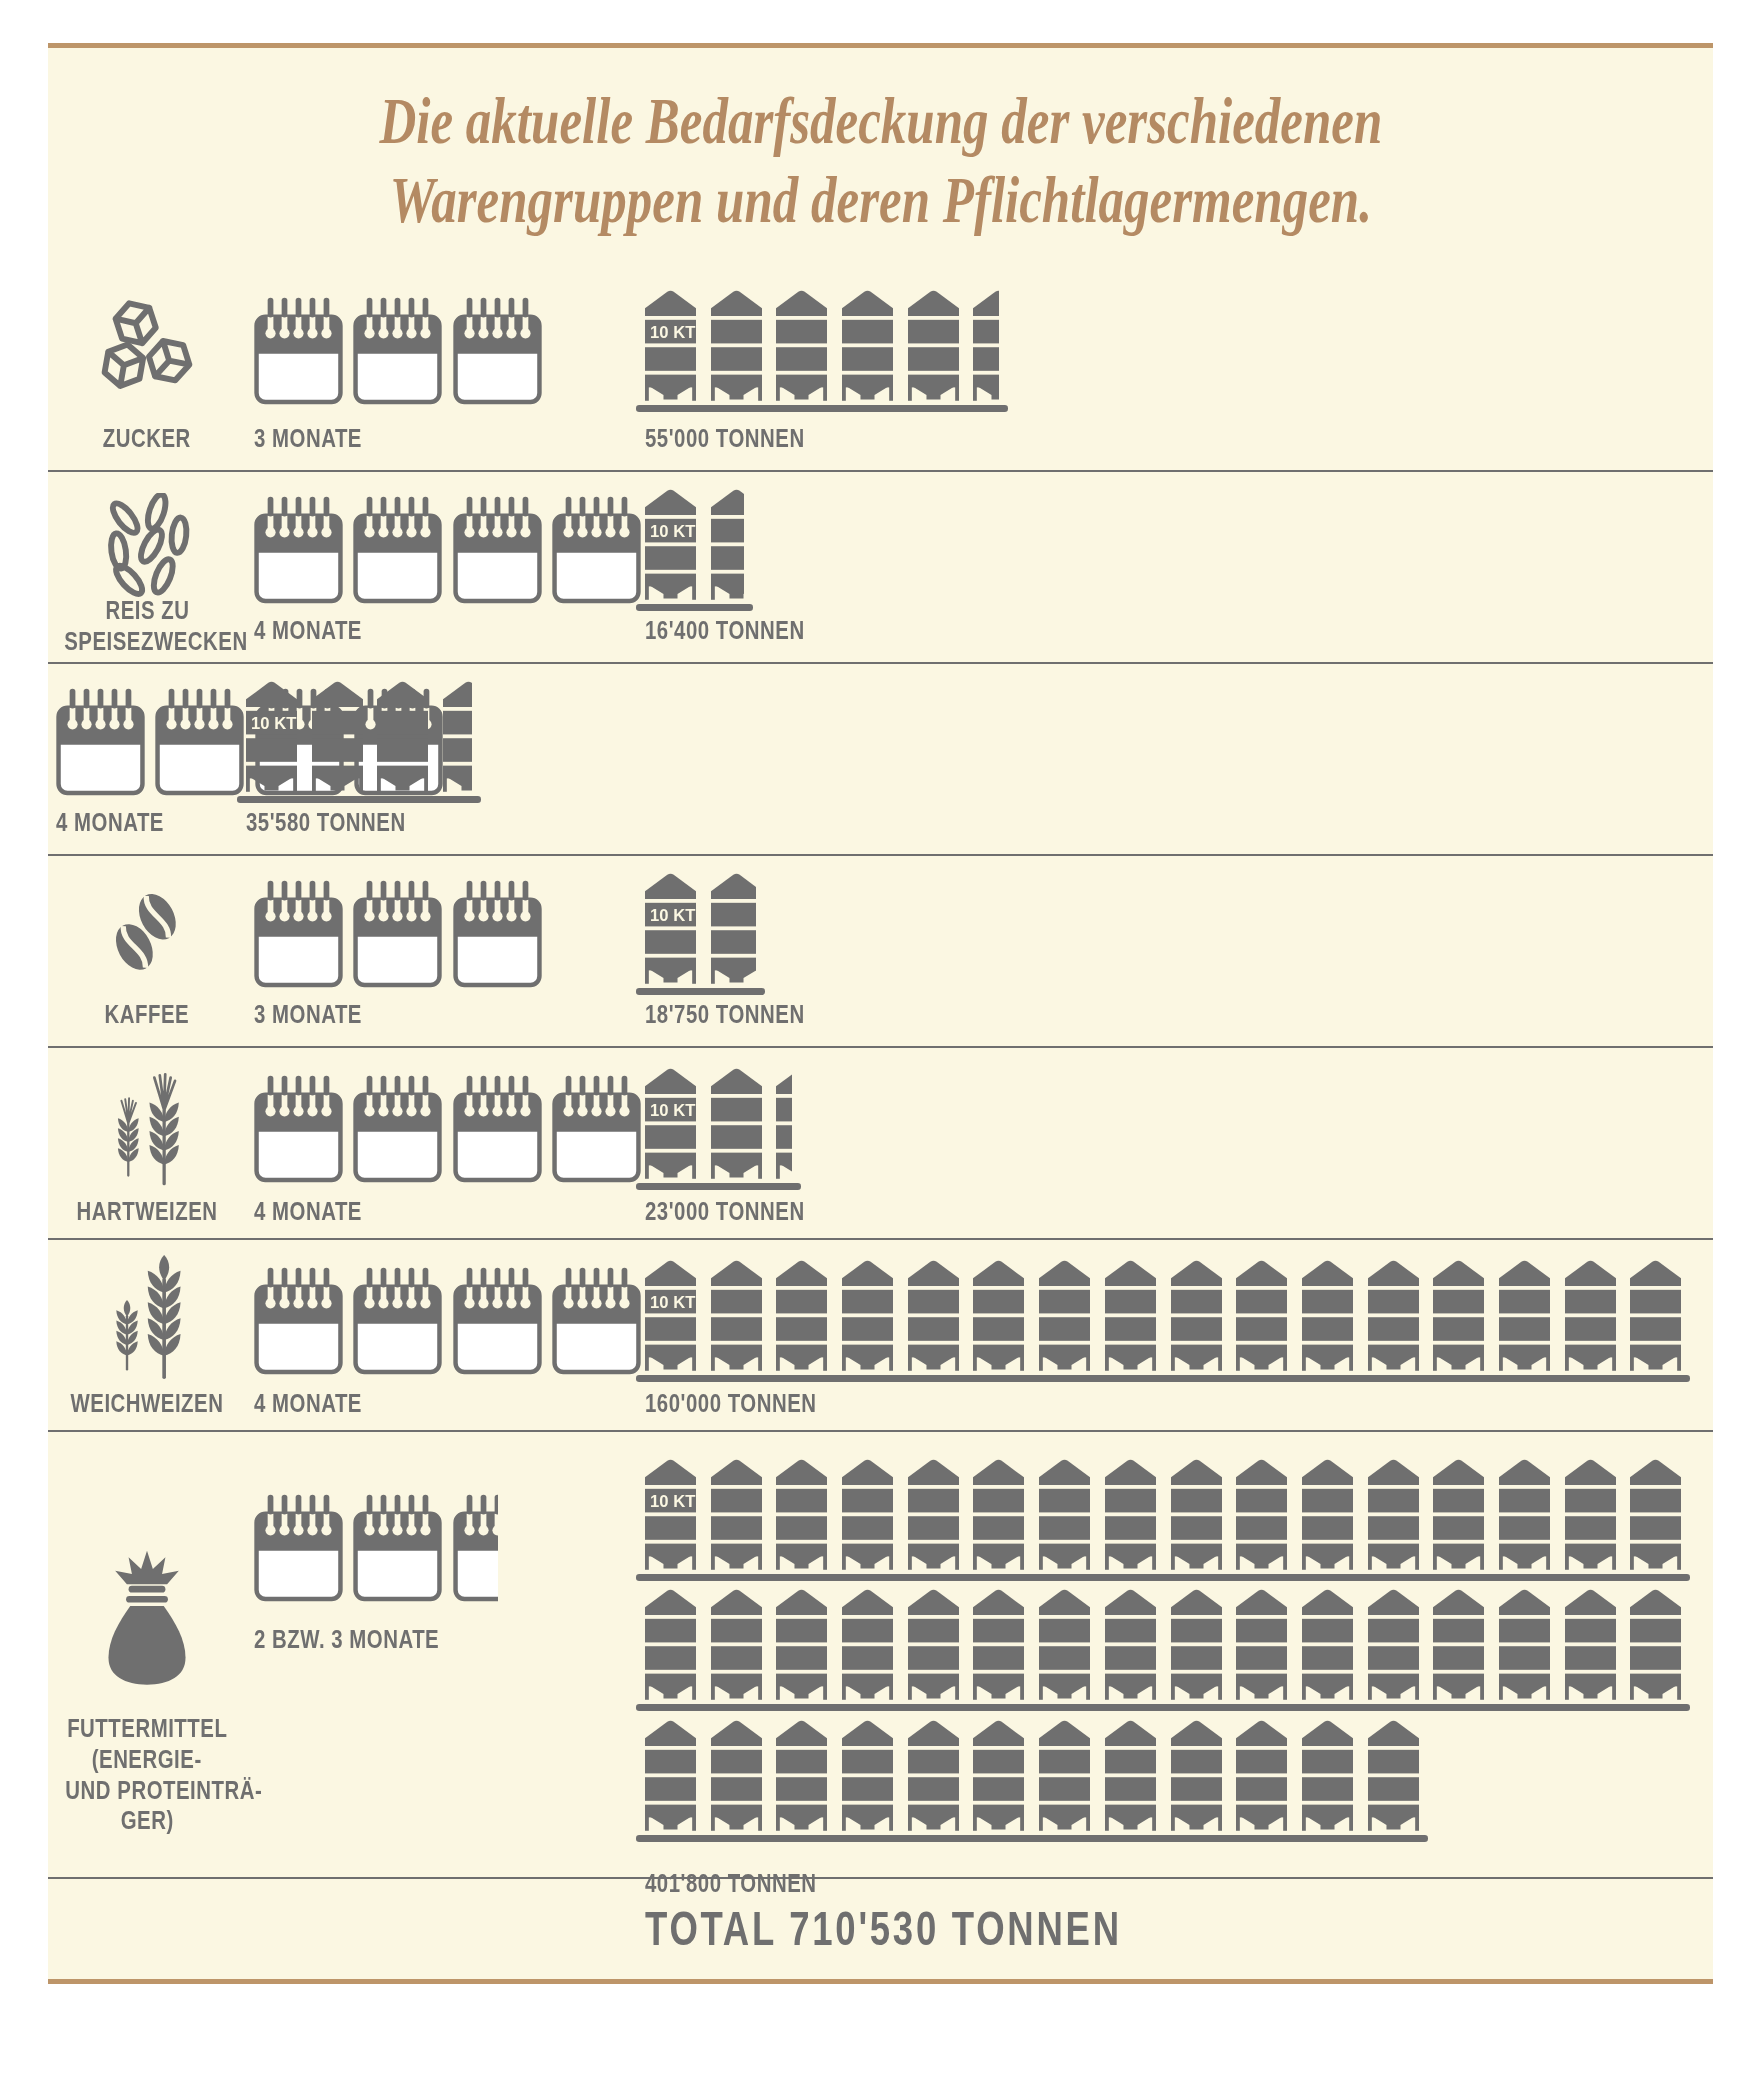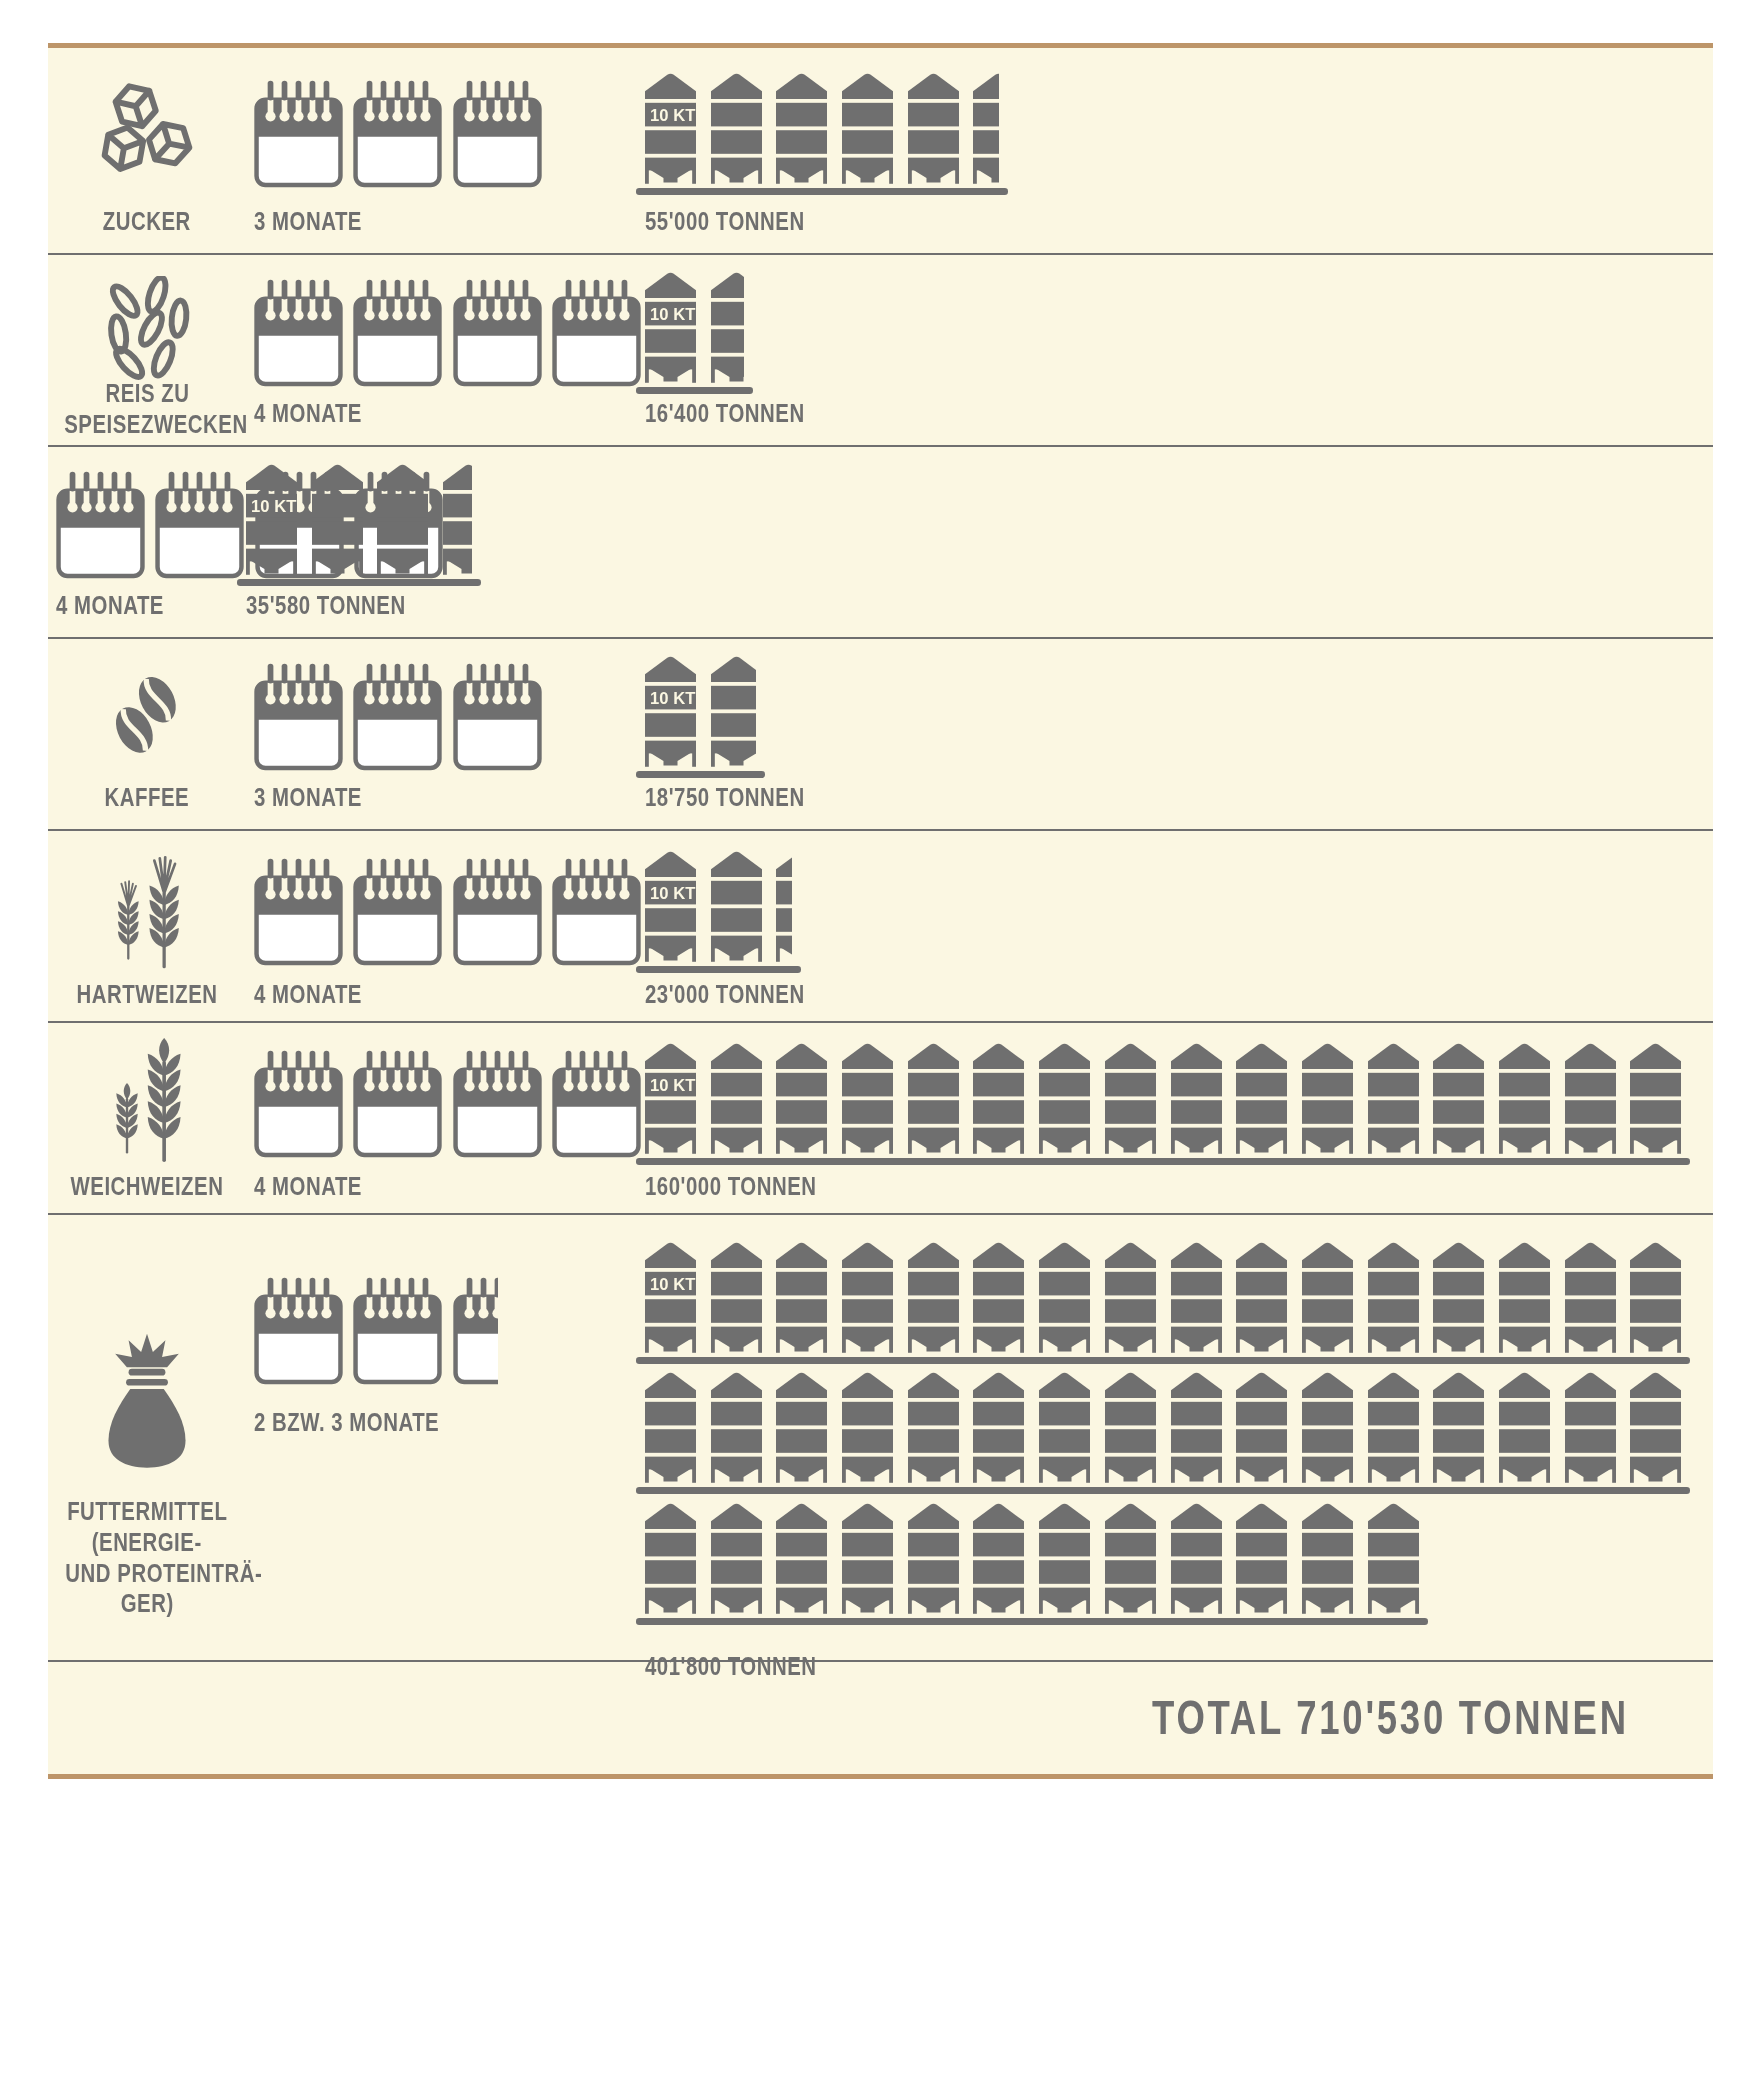--- a/index.html
+++ b/index.html
@@ -43,29 +43,33 @@
   .r-tall .cell{align-items:center; padding-bottom:0;}
   .r-tall .cell-waren{flex-direction:column; padding-top:51px;}
   .r-tall .cell-waren .w-label{position:static; margin-top:19px;}
   .r-tall .cell-bedarf{flex-direction:column; align-items:flex-start; padding-top:61px;}
   .r-tall .cell-bedarf .m-label{position:static; margin-top:22px;text-align:right;}
   .r-tall .cell-lager{flex-direction:column; align-items:flex-start; padding-top:25.6px;}
   .r-tall .silo-group{margin-bottom:7.7px;}
   .r-tall .t-label{position:static; margin-top:18px;}
   .icon{color:var(--gray);}
   
-  .total-row{height:112px; display:flex; align-items:center; padding-left:597px;justify-content:flex-end;}
+  .total-row{height:100px; display:flex; align-items:center; padding-left:597px;}
   .total-text{color:var(--gray); font-weight:bold; font-size:43px; letter-spacing:3.2px; white-space:nowrap;}
 </style>
 </head>
 <body>
 
 <div class="page">
   <div class="panel">
 
+    <header class="title-block">
+      <div class="title-line"><span class="cond">Die aktuelle Bedarfsdeckung der verschiedenen</span></div>
+      <div class="title-line"><span class="cond">Warengruppen und deren Pflichtlagermengen.</span></div>
+    </header>
 
 
     <div id="rows">
         <div class="row r-first">
           <div class="cell cell-waren">
             <div class="icon"><svg width="105" height="105" viewBox="0 0 160 160">
                 <g fill="none" stroke="#6f6f6f" stroke-width="9" stroke-linejoin="round" stroke-linecap="round">
       <g transform="translate(62,40) rotate(-18)">
                     <path d="M0,-32 L27,-16 L27,16 L0,32 L-27,16 L-27,-16 Z M-27,-16 L0,0 L27,-16 M0,0 L0,32"></path>
                   </g>

